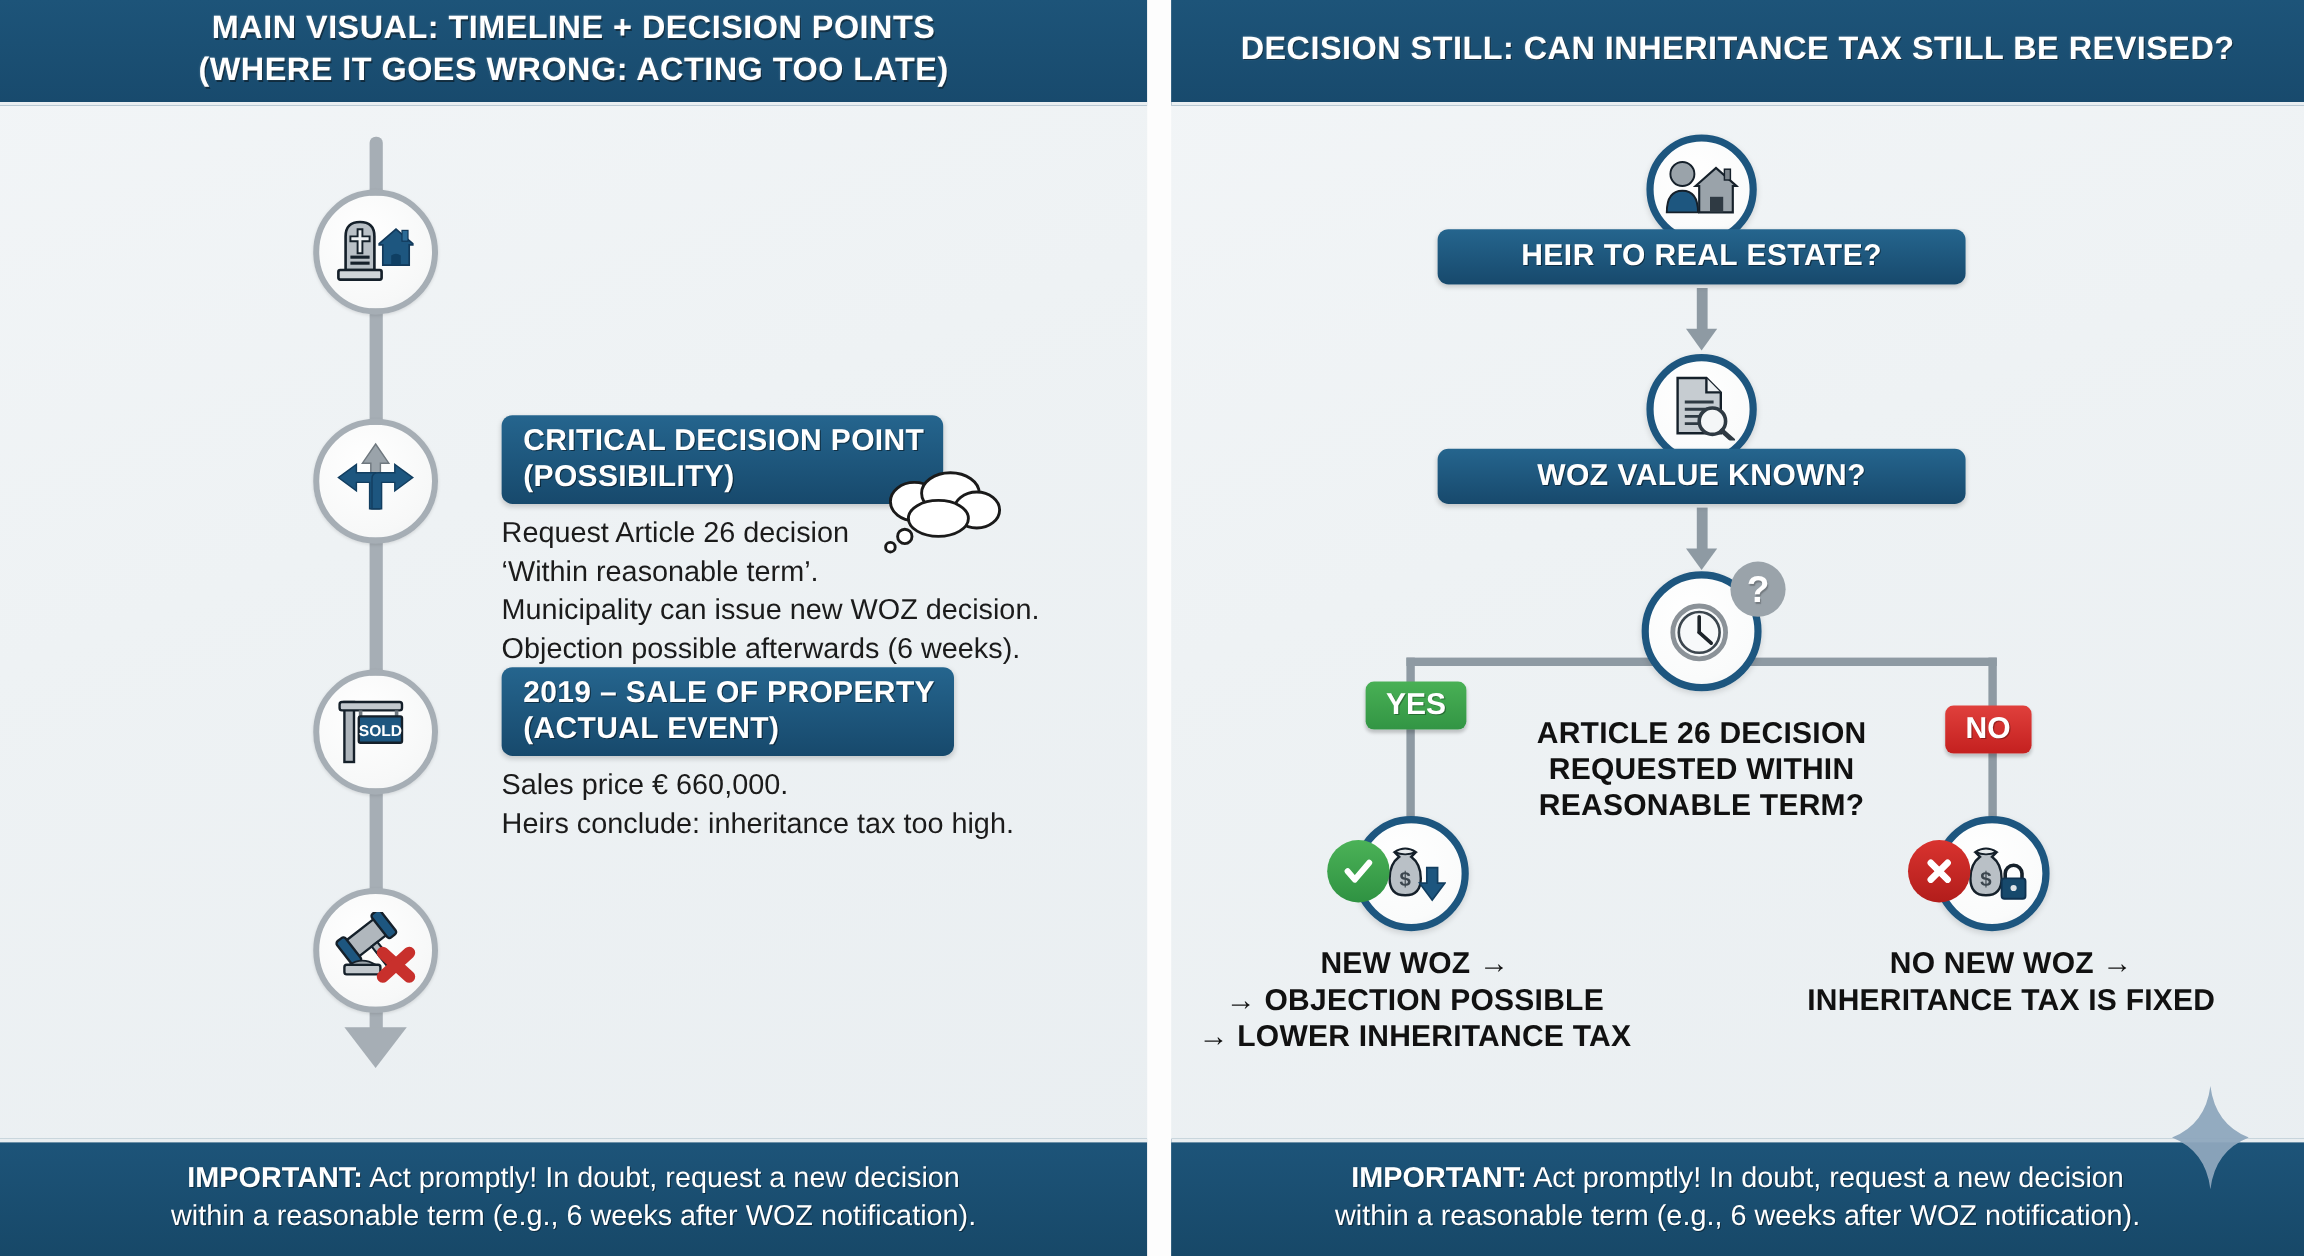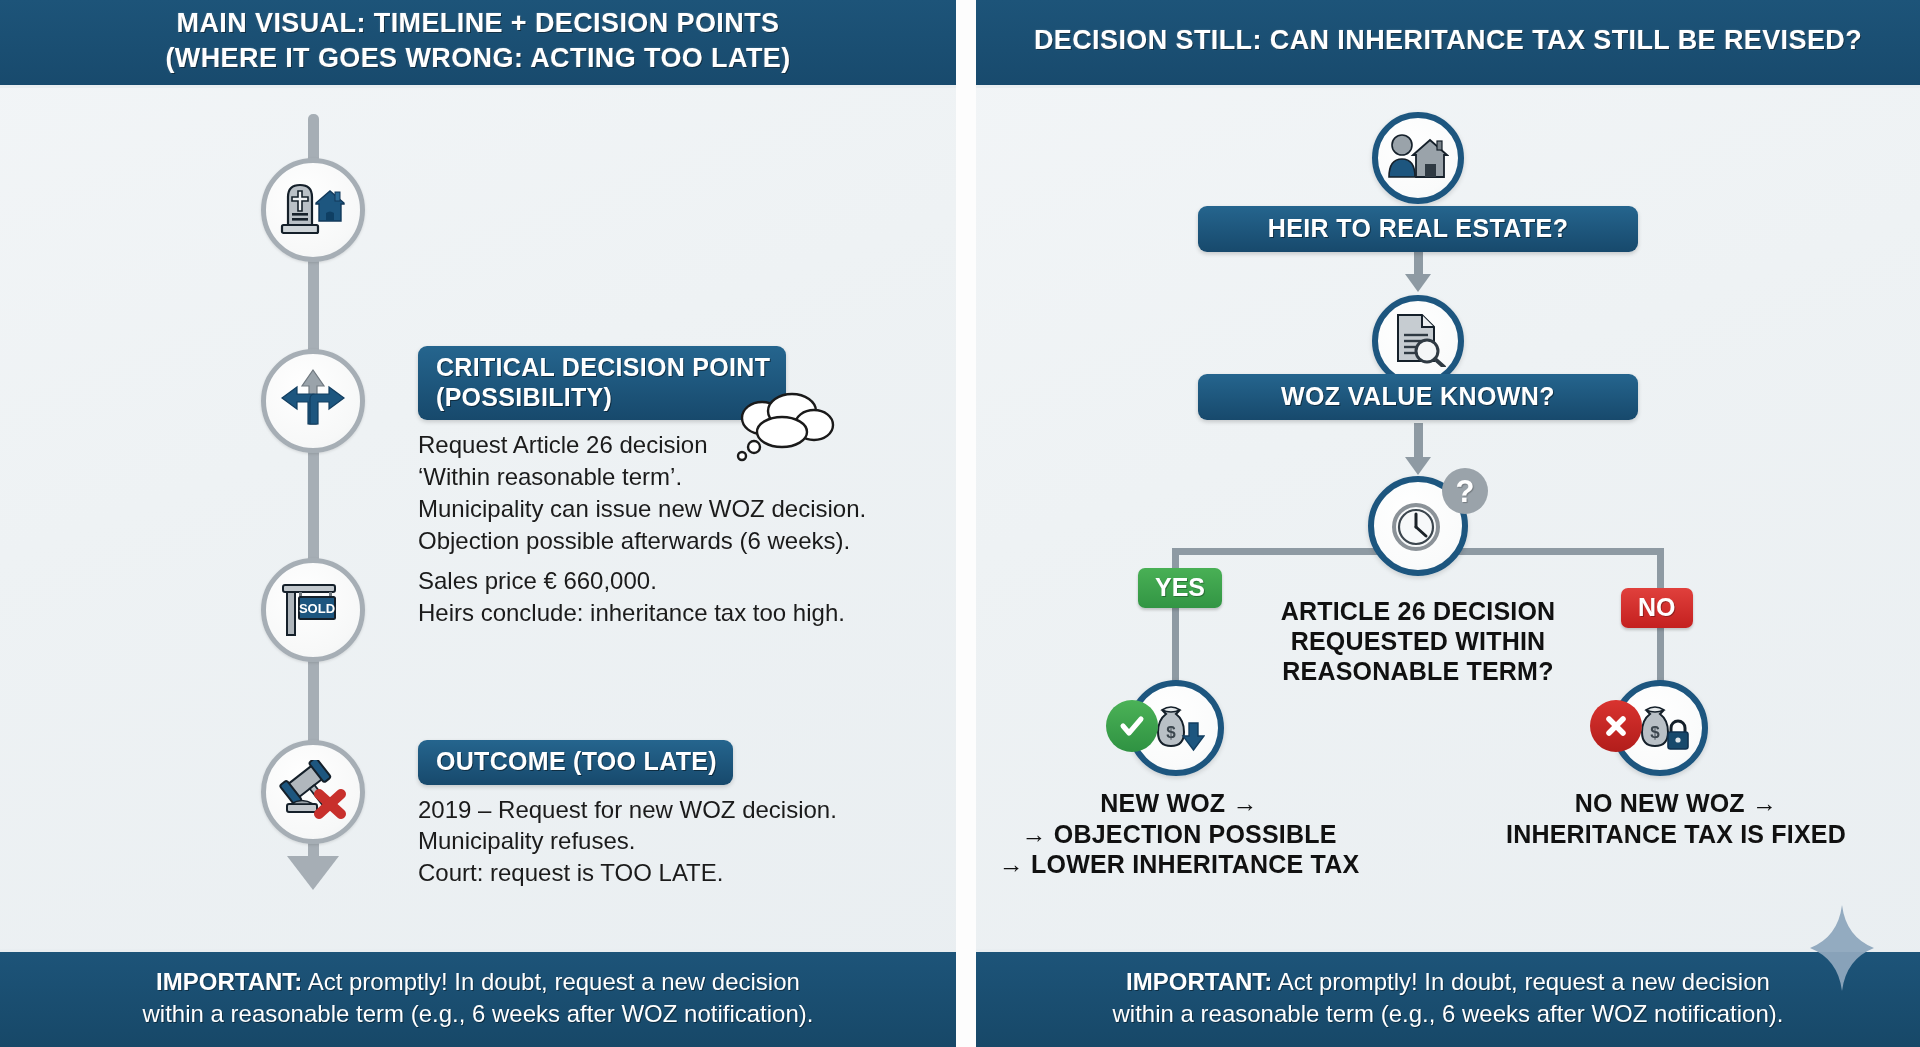--- a/index.html
+++ b/index.html
@@ -273,20 +273,22 @@
             <rect x="8" y="8" width="8" height="50" fill="#aeb5bb" stroke="#15202a" stroke-width="2"></rect>
             <rect x="4" y="8" width="52" height="7" rx="2" fill="#c3c9ce" stroke="#15202a" stroke-width="2"></rect>
             <rect x="20" y="15" width="3" height="6" fill="#6f787f"></rect>
             <rect x="50" y="15" width="3" height="6" fill="#6f787f"></rect>
             <rect x="20" y="20" width="36" height="22" rx="1.5" fill="#1d567f" stroke="#15202a" stroke-width="2"></rect>
             <text x="38" y="36" font-family="Liberation Sans, sans-serif" font-size="13" font-weight="bold" fill="#ffffff" text-anchor="middle">SOLD</text>
           </svg>
         </span>
       </div>
       <div class="tl-item" style="top:456px">
+        <div class="chip">2019 – SALE OF PROPERTY
+(ACTUAL EVENT)</div>
         <div class="body-txt">Sales price € 660,000.
 Heirs conclude: inheritance tax too high.</div>
       </div>
 
       <div class="tl-node" style="top:640px">
         <span>
           <svg width="68" height="60" viewBox="0 0 68 60">
             <g transform="rotate(-38 28 22)">
               <rect x="10" y="12" width="34" height="17" rx="3" fill="#b0b7bd" stroke="#15202a" stroke-width="2"></rect>
               <rect x="4" y="8" width="9" height="25" rx="2.5" fill="#1d567f" stroke="#15202a" stroke-width="2"></rect>
@@ -295,26 +297,20 @@
             </g>
             <rect x="8" y="44" width="30" height="8" rx="2" fill="#c3c9ce" stroke="#15202a" stroke-width="2"></rect>
             <path d="M12 44 q11 -7 22 0 z" fill="#9aa3aa" stroke="#15202a" stroke-width="1.6"></path>
             <g stroke="#c8302c" stroke-width="10" stroke-linecap="round">
               <line x1="40" y1="34" x2="62" y2="54"></line>
               <line x1="62" y1="34" x2="40" y2="54"></line>
             </g>
           </svg>
         </span>
       </div>
-      <div class="tl-item" style="top:640px">
-        <div class="chip">OUTCOME (TOO LATE)</div>
-        <div class="body-txt">2019 – Request for new WOZ decision.
-Municipality refuses.
-Court: request is TOO LATE.</div>
-      </div>
 
     </div>
 
     <div class="ftr">
       <div class="ftr-line">
         <b>IMPORTANT:</b><span> Act promptly! In doubt, request a new decision</span>
       </div>
       <div class="ftr-line">within a reasonable term (e.g., 6 weeks after WOZ notification).</div>
     </div>
   </div>
@@ -334,21 +330,21 @@
           <span>
             <svg width="62" height="50" viewBox="0 0 62 50">
               <circle cx="15" cy="14" r="10" fill="#9aa3aa" stroke="#15202a" stroke-width="1.6"></circle>
               <path d="M2 46 Q2 28 15 28 Q28 28 28 46 Z" fill="#1d567f" stroke="#15202a" stroke-width="1.6"></path>
               <path d="M26 24 L43 9 L60 24 L57 24 L57 46 L29 46 L29 24 Z" fill="#9aa3aa" stroke="#15202a" stroke-width="1.8"></path>
               <rect x="38" y="33" width="11" height="13" fill="#2f3a43"></rect>
               <rect x="50" y="10" width="5" height="9" fill="#7b848b" stroke="#15202a" stroke-width="1.2"></rect>
             </svg>
           </span>
         </div>
-        <div class="dt-chip" style="left:222px; top:118px; width:440px;">HEIR TO REAL ESTATE?</div>
+        <div class="dt-chip" style="left:222px; top:103px; width:440px;">HEIR TO REAL ESTATE?</div>
         <div class="conn" style="left:438px; top:152px; width:9px; height:38px;"></div>
         <div class="conn-arrow" style="left:429px; top:186px;"></div>
 
         <div class="dt-circle" style="left:396px; top:207px; width:92px; height:92px;">
           <span>
             <svg width="56" height="56" viewBox="0 0 56 56">
               <path d="M8 4 h24 l12 12 v34 H8 Z" fill="#c6ccd1" stroke="#15202a" stroke-width="2"></path>
               <path d="M32 4 v12 h12" fill="#eceff1" stroke="#15202a" stroke-width="2"></path>
               <g stroke="#2f3a43" stroke-width="2.4">
                 <line x1="14" y1="24" x2="38" y2="24"></line>

